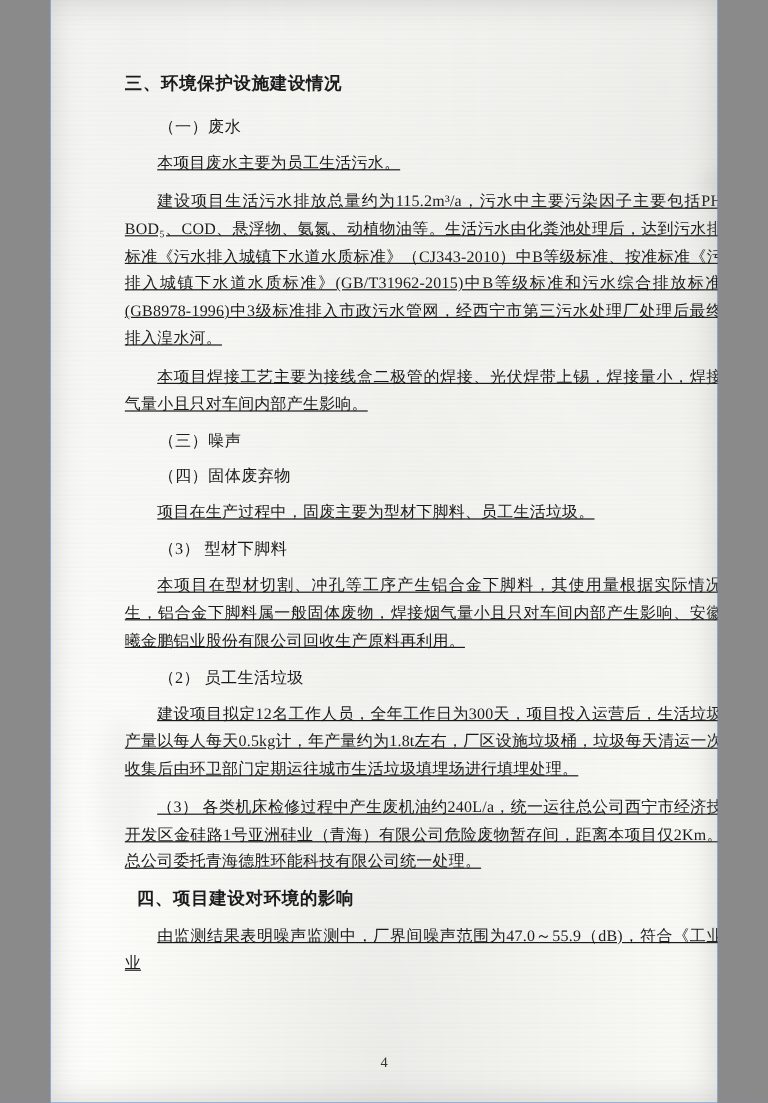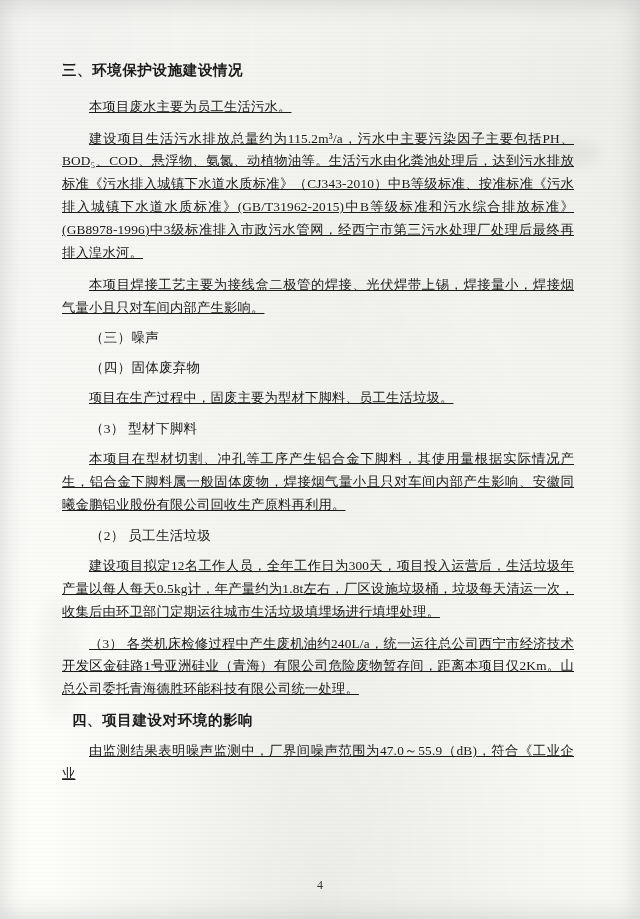--- a/index.html
+++ b/index.html
@@ -2,21 +2,21 @@
 <html><head>
 <meta charset="utf-8">
 <style>
   html, body {
     margin: 0;
     padding: 0;
     background: #8a8a8a;
   }
   .page {
     position: relative;
-    width: 640px;
+    width: 556px;
     height: 919px;
     margin: 0 auto;
     background: #3b82f6;
     overflow: hidden;
     font-family: "Liberation Serif", "DejaVu Serif", serif;
     color: #1b1b1b;
   }
   
   .paper-tint {
     position: absolute;
@@ -98,20 +98,21 @@
   <div class="paper-tint"></div>
   <div class="bands"></div>
 
   <div class="smudge" style="left:540px; top:140px; width:60px; height:26px; background:rgba(0,0,0,0.04); filter:blur(6px);"></div>
   <div class="smudge" style="left:40px; top:600px; width:40px; height:120px; background:rgba(0,0,0,0.03); filter:blur(8px);"></div>
 
   <div class="content">
 
     <h1 class="h-section">三、环境保护设施建设情况</h1>
 
+    <div class="h-sub">（一）废水</div>
 
     <p class="body">本项目废水主要为员工生活污水。</p>
 
     <p class="body">建设项目生活污水排放总量约为115.2m³/a，污水中主要污染因子主要包括PH、BOD₅、COD、悬浮物、氨氮、动植物油等。生活污水由化粪池处理后，达到污水排放标准《污水排入城镇下水道水质标准》（CJ343-2010）中B等级标准、按准标准《污水排入城镇下水道水质标准》(GB/T31962-2015)中B等级标准和污水综合排放标准》(GB8978-1996)中3级标准排入市政污水管网，经西宁市第三污水处理厂处理后最终再排入湟水河。</p>
 
 
     <p class="body">本项目焊接工艺主要为接线盒二极管的焊接、光伏焊带上锡，焊接量小，焊接烟气量小且只对车间内部产生影响。</p>
 
     <div class="h-sub">（三）噪声</div>
 

